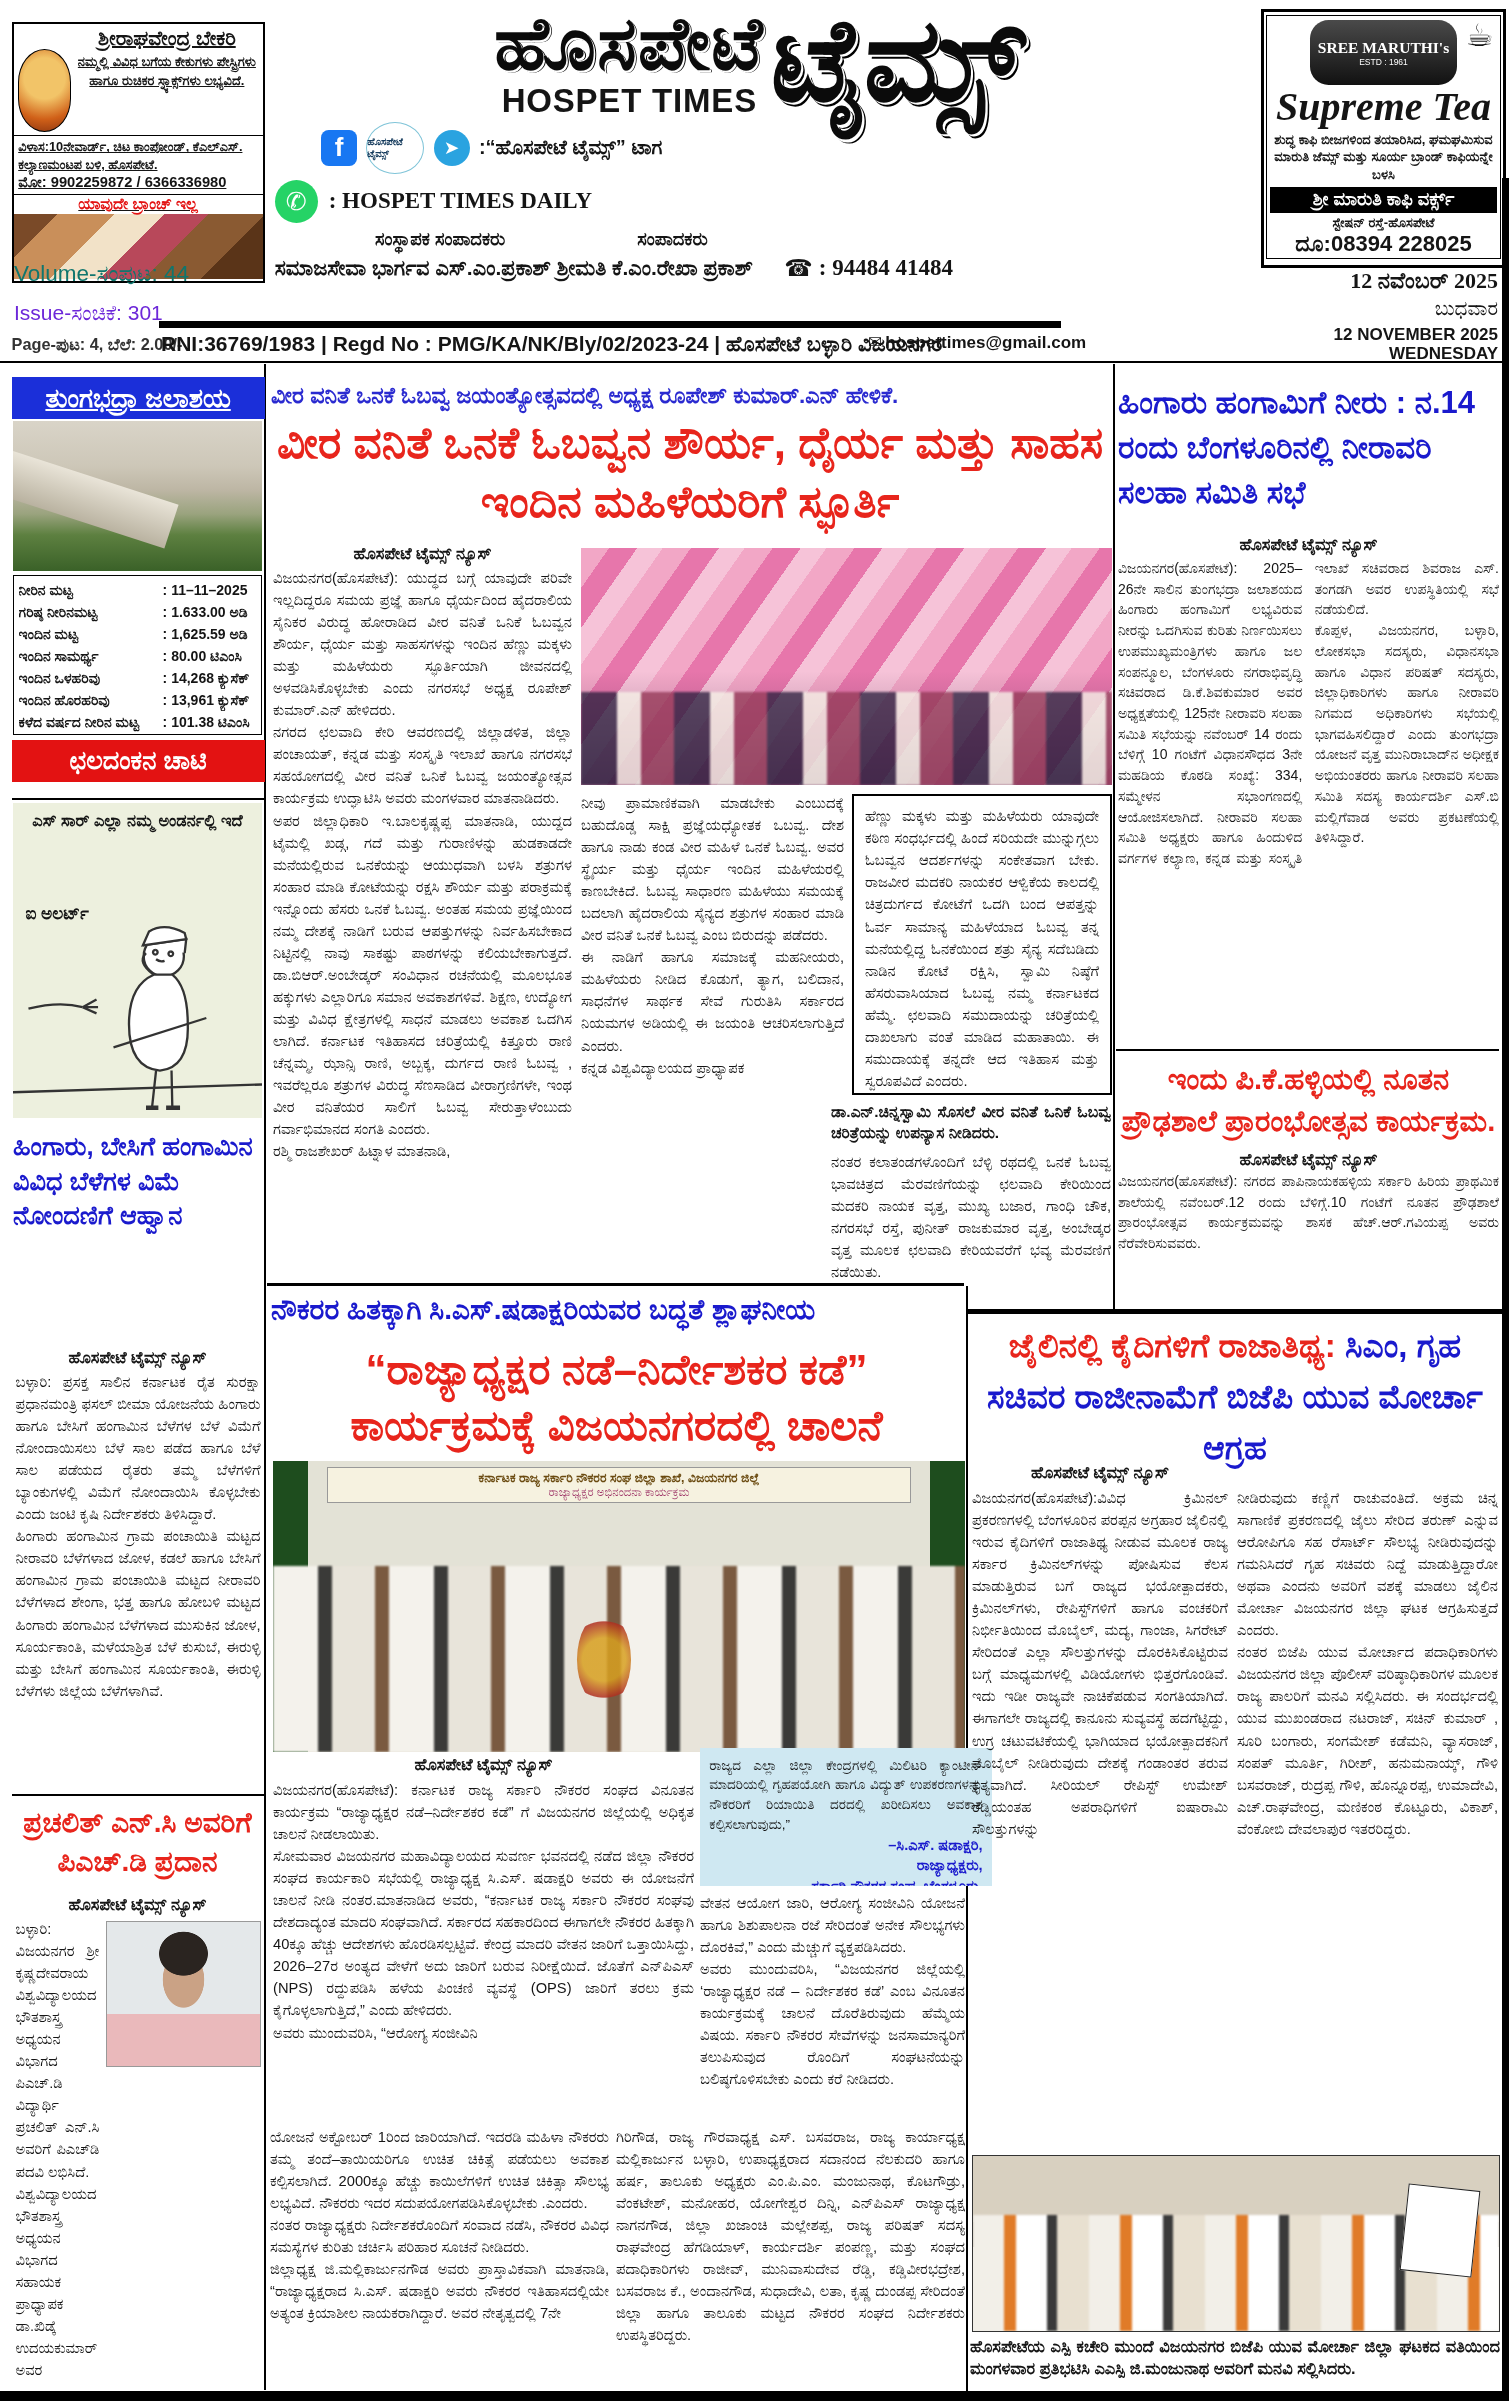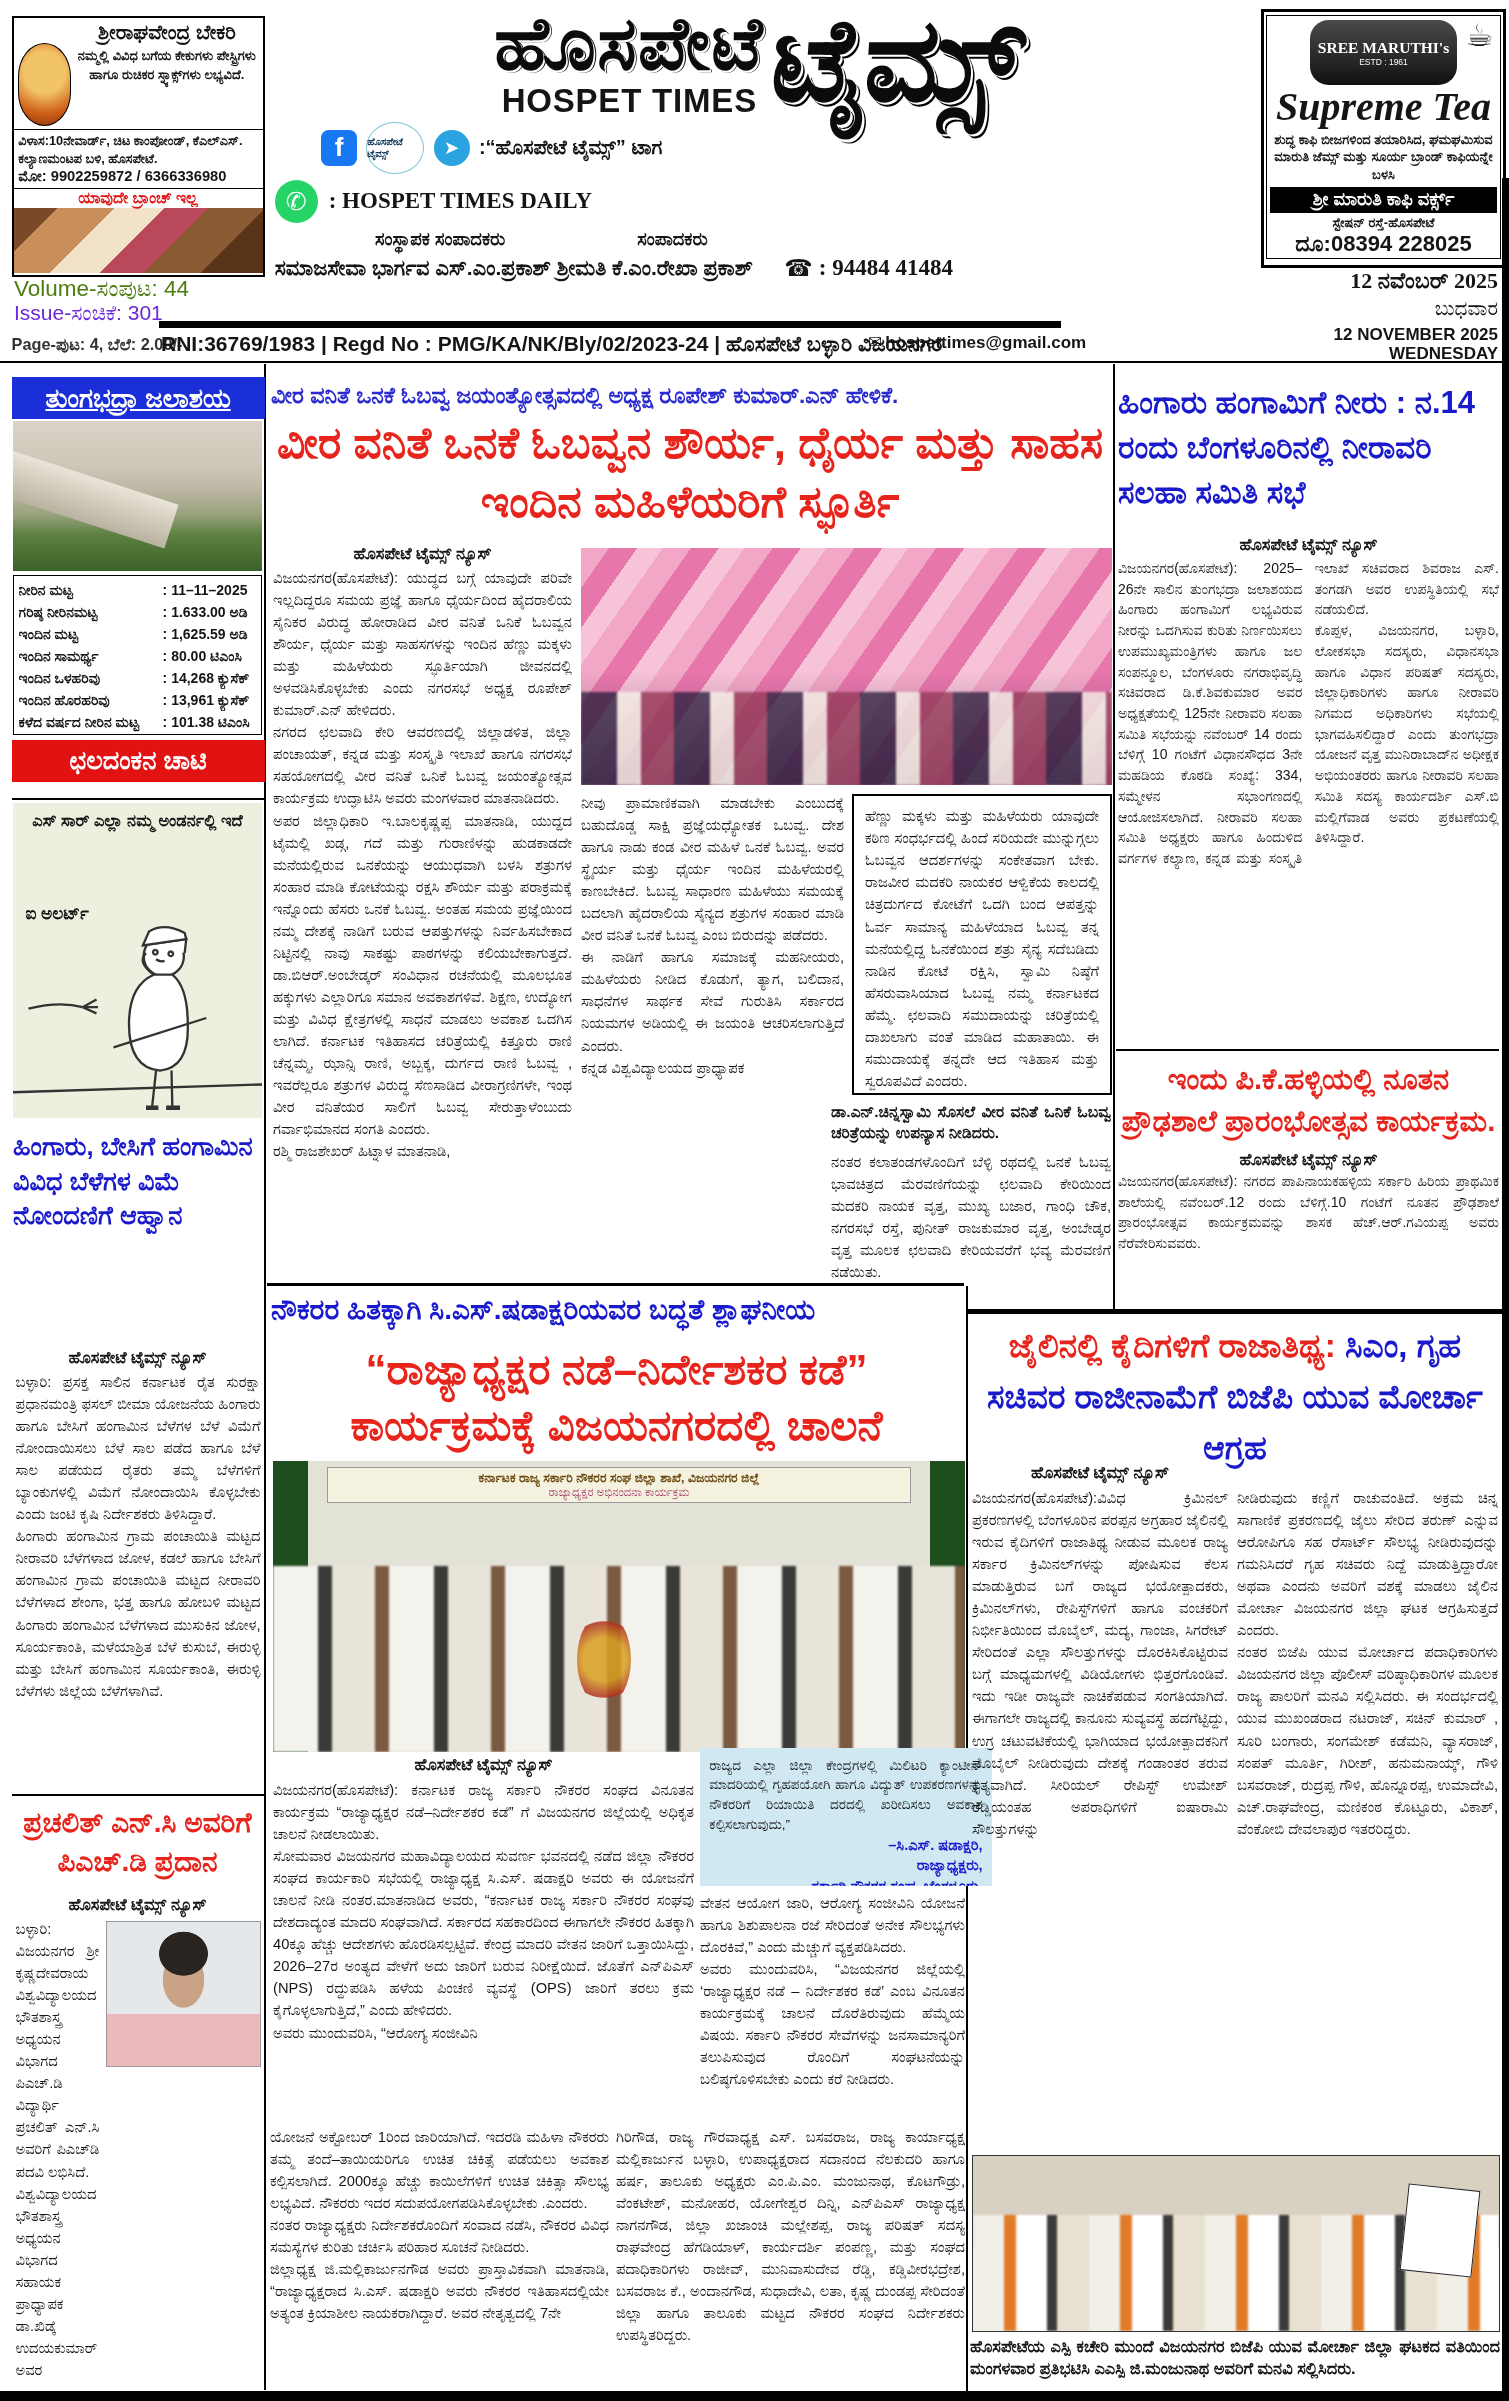--- a/index.html
+++ b/index.html
@@ -23,36 +23,36 @@
   .icon-circle{border-radius:50%;display:flex;align-items:center;justify-content:center;color:#fff;font-weight:bold;}
   .quotebox{background:#cfe8f2;padding:7.7px 9.3px;font-size:13.6px;line-height:1.45;}
   .qsign{color:#1a1acd;font-weight:bold;text-align:right;font-size:14.7px;line-height:1.4;}
   .two-col{column-count:2;column-gap:12.4px;}
 </style>
 </head>
 <body>
 
 <div class="page">
 
-  <div class="abs adbox" style="left:11.6px;top:16px;width:249px;height:257px;">
+  <div class="abs adbox" style="left:11.6px;top:22px;width:249px;height:257px;text-decoration:underline;">
     <div style="display:flex;gap:4.6px;padding:3.1px 4.6px 0 4.6px;">
       <div style="width:51px;height:81px;border-radius:50%/40%;border:1.5px solid #000;background:radial-gradient(circle at 50% 35%,#f2c468 0 35%,#d06018 70%,#8a3410 100%);flex:none;margin-top:22px;"></div>
       <div style="flex:1;">
         <div class="c" style="font-weight:900;font-size:20px;">ಶ್ರೀರಾಘವೇಂದ್ರ ಬೇಕರಿ</div>
         <div class="c" style="font-weight:bold;font-size:13px;line-height:1.45;margin-top:3.1px;">ನಮ್ಮಲ್ಲಿ ವಿವಿಧ ಬಗೆಯ ಕೇಕುಗಳು ಪೇಸ್ಟ್ರಿಗಳು ಹಾಗೂ ರುಚಿಕರ ಸ್ನ್ಯಾಕ್ಸ್‌ಗಳು ಲಭ್ಯವಿದೆ.</div>
       </div>
     </div>
     <div style="border-top:1.5px solid #000;margin-top:3.1px;padding:2.3px 4.6px;">
       <div style="font-weight:bold;font-size:12.8px;line-height:1.4;">ವಿಳಾಸ:10ನೇವಾರ್ಡ್, ಚಿಟ ಕಾಂಪೋಂಡ್, ಕೆಎಲ್‌ಎಸ್. ಕಲ್ಯಾಣಮಂಟಪ ಬಳಿ, ಹೊಸಪೇಟೆ.</div>
       <div style="font-weight:900;font-size:14.7px;">ಮೋ: 9902259872 / 6366336980</div>
     </div>
     <div class="c" style="border-top:1.5px solid #000;color:#e31212;font-weight:900;font-size:15.5px;padding:0.8px 0;">ಯಾವುದೇ ಬ್ರಾಂಚ್ ಇಲ್ಲ</div>
     <div class="photo" style="height:65px;background:linear-gradient(135deg,#7a4a28 0 14%,#c98f5a 14% 32%,#f2e2c8 32% 48%,#b8485a 48% 62%,#8a5a32 62% 80%,#5a3418 80% 100%);"></div>
   </div>
-  <div class="abs" style="left:14px;top:276px;font-size:22.5px;color:#4d7c0f;">Volume-ಸಂಪುಟ: 44</div>
+  <div class="abs" style="left:14px;top:261px;font-size:22.5px;color:#0f766e;">Volume-ಸಂಪುಟ: 44</div>
   <div class="abs" style="left:14px;top:301px;font-size:21px;color:#6d28d9;">Issue-ಸಂಚಿಕೆ: 301</div>
 
   <div class="abs" style="left:267px;top:4.6px;width:984px;">
     <div style="display:flex;align-items:flex-start;justify-content:center;gap:7.7px;">
       <div style="text-align:center;">
         <div style="font-size:74px;font-weight:900;line-height:1.05;letter-spacing:1.5px;color:#0b0b0b;text-shadow:1.5px 1.5px 0 #fff,2.3px 2.3px 0 #000;">ಹೊಸಪೇಟೆ</div>
         <div style="font-size:33px;font-weight:900;letter-spacing:0.8px;">HOSPET TIMES</div>
       </div>
       <div style="font-size:116px;font-weight:900;line-height:0.95;transform:skewX(-4deg);color:#0b0b0b;text-shadow:2.3px 2.3px 0 #fff,3.9px 3.9px 0 #000;">ಟೈಮ್ಸ್</div>
     </div>

